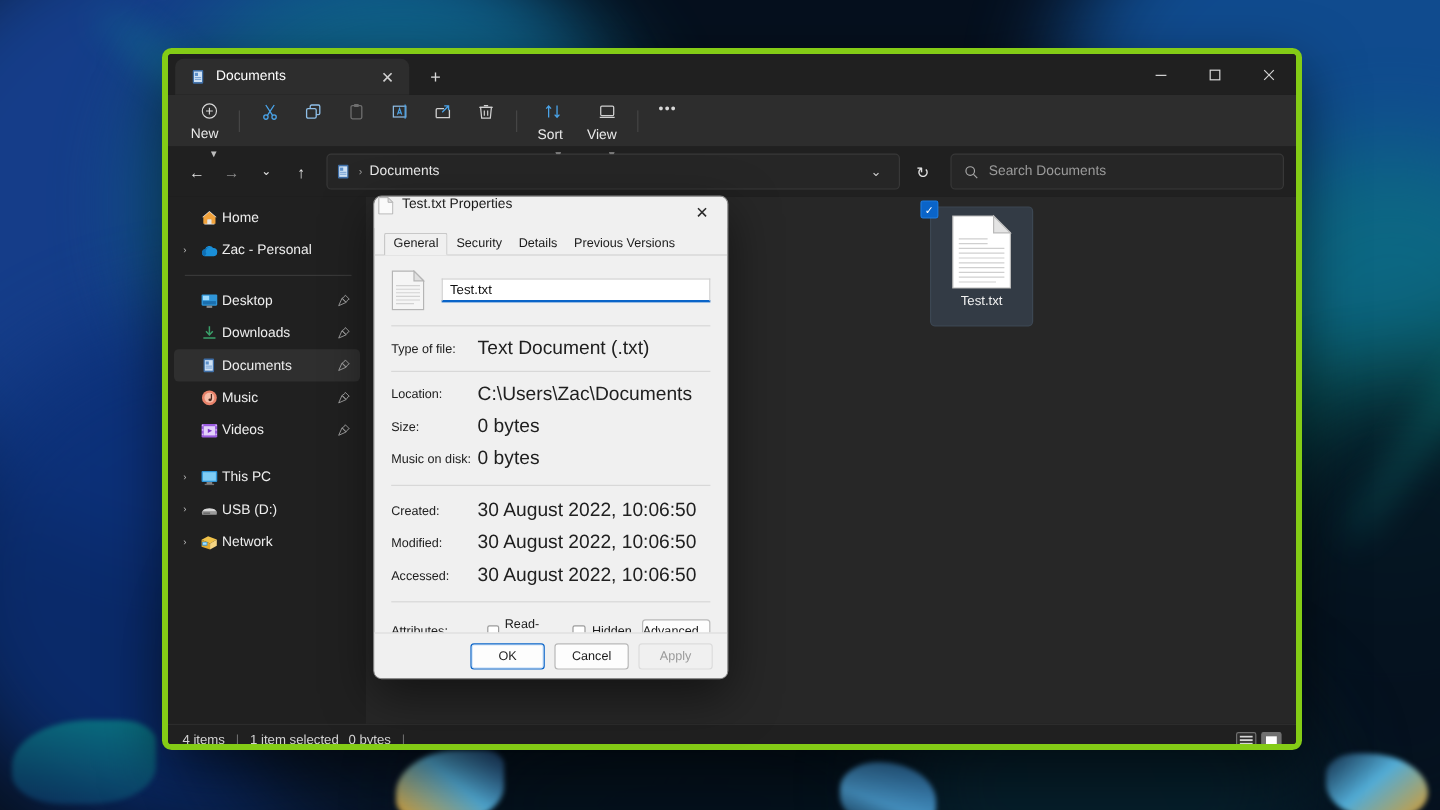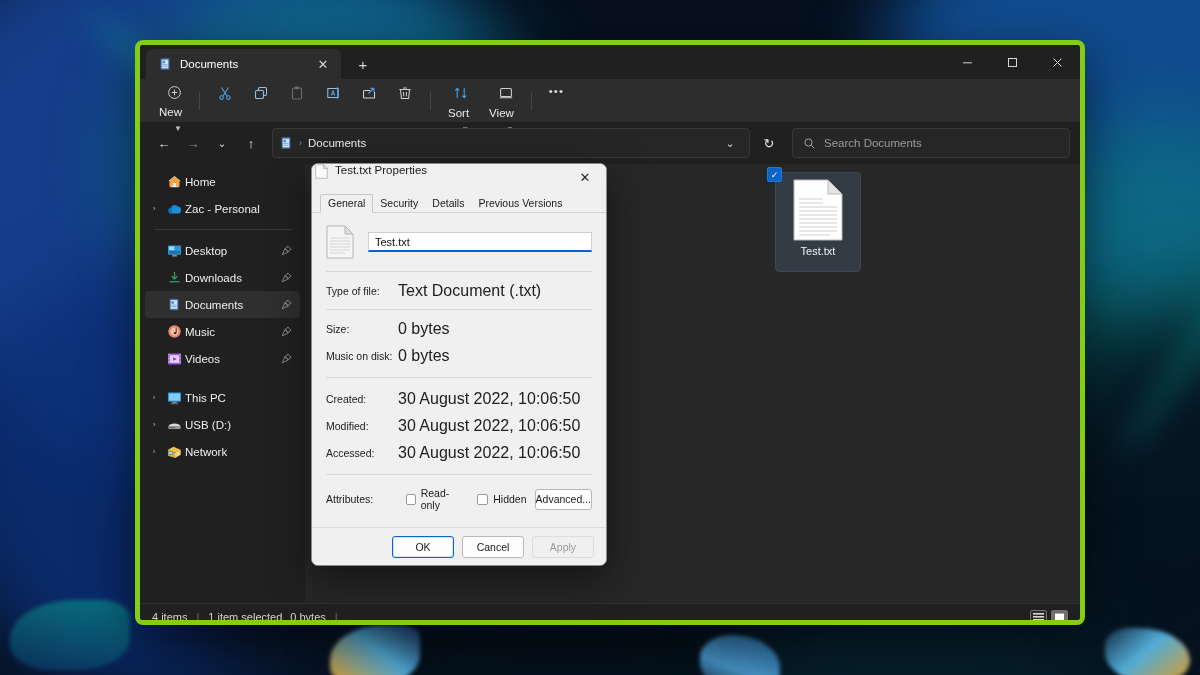--- a/index.html
+++ b/index.html
@@ -579,20 +579,24 @@
     <div class="hr"></div>
 
     <div class="frow">
       <span class="flabel">Type of file:</span>
       <span class="fvalue">Text Document (.txt)</span>
     </div>
 
     <div class="hr"></div>
 
     <div class="frow">
+      <span class="flabel">Location:</span>
+      <span class="fvalue">C:\Users\Zac\Documents</span>
+    </div>
+    <div class="frow">
       <span class="flabel">Size:</span>
       <span class="fvalue">0 bytes</span>
     </div>
     <div class="frow">
       <span class="flabel">Music on disk:</span>
       <span class="fvalue">0 bytes</span>
     </div>
 
     <div class="hr" style="margin:12px 0 12px;"></div>
 

